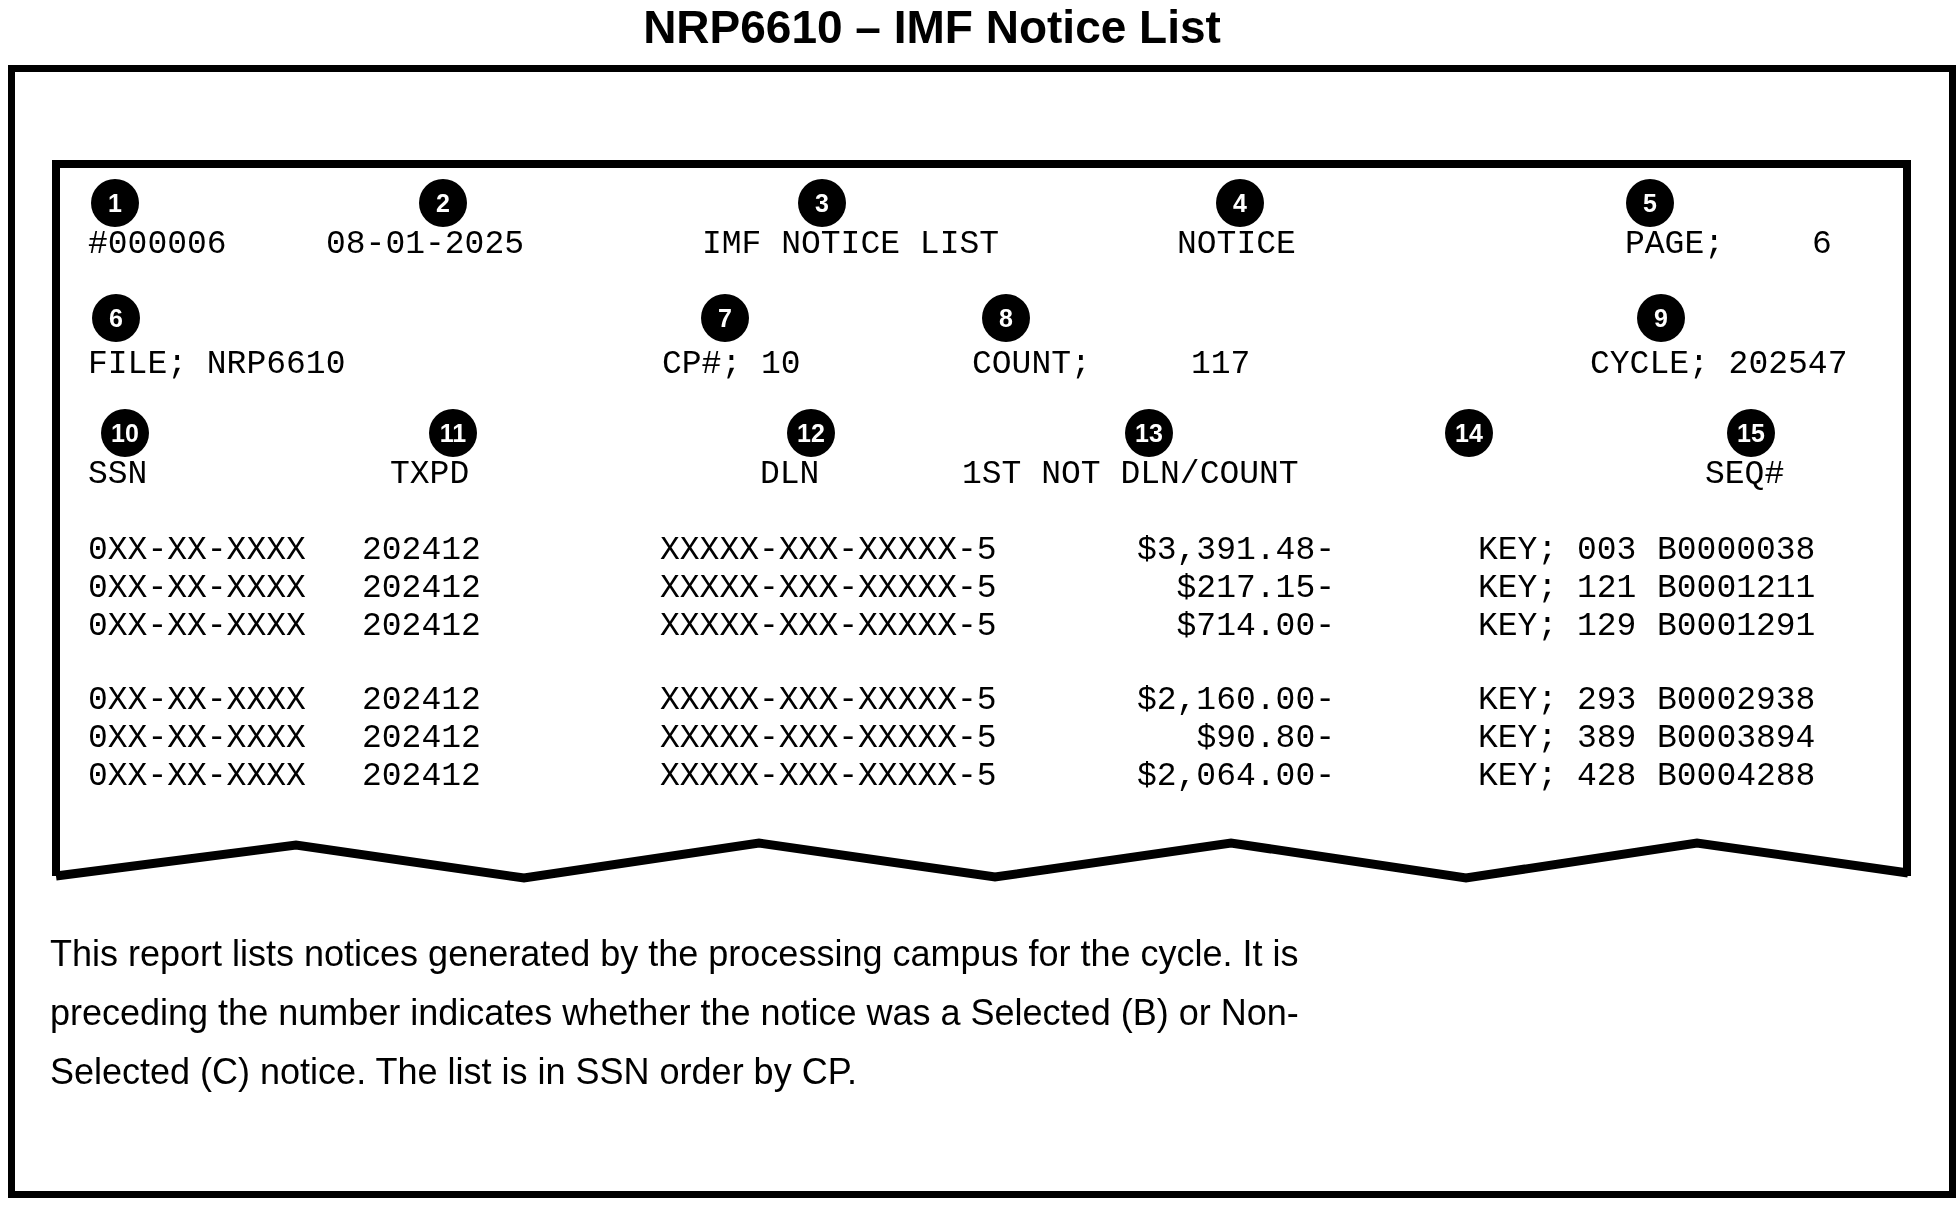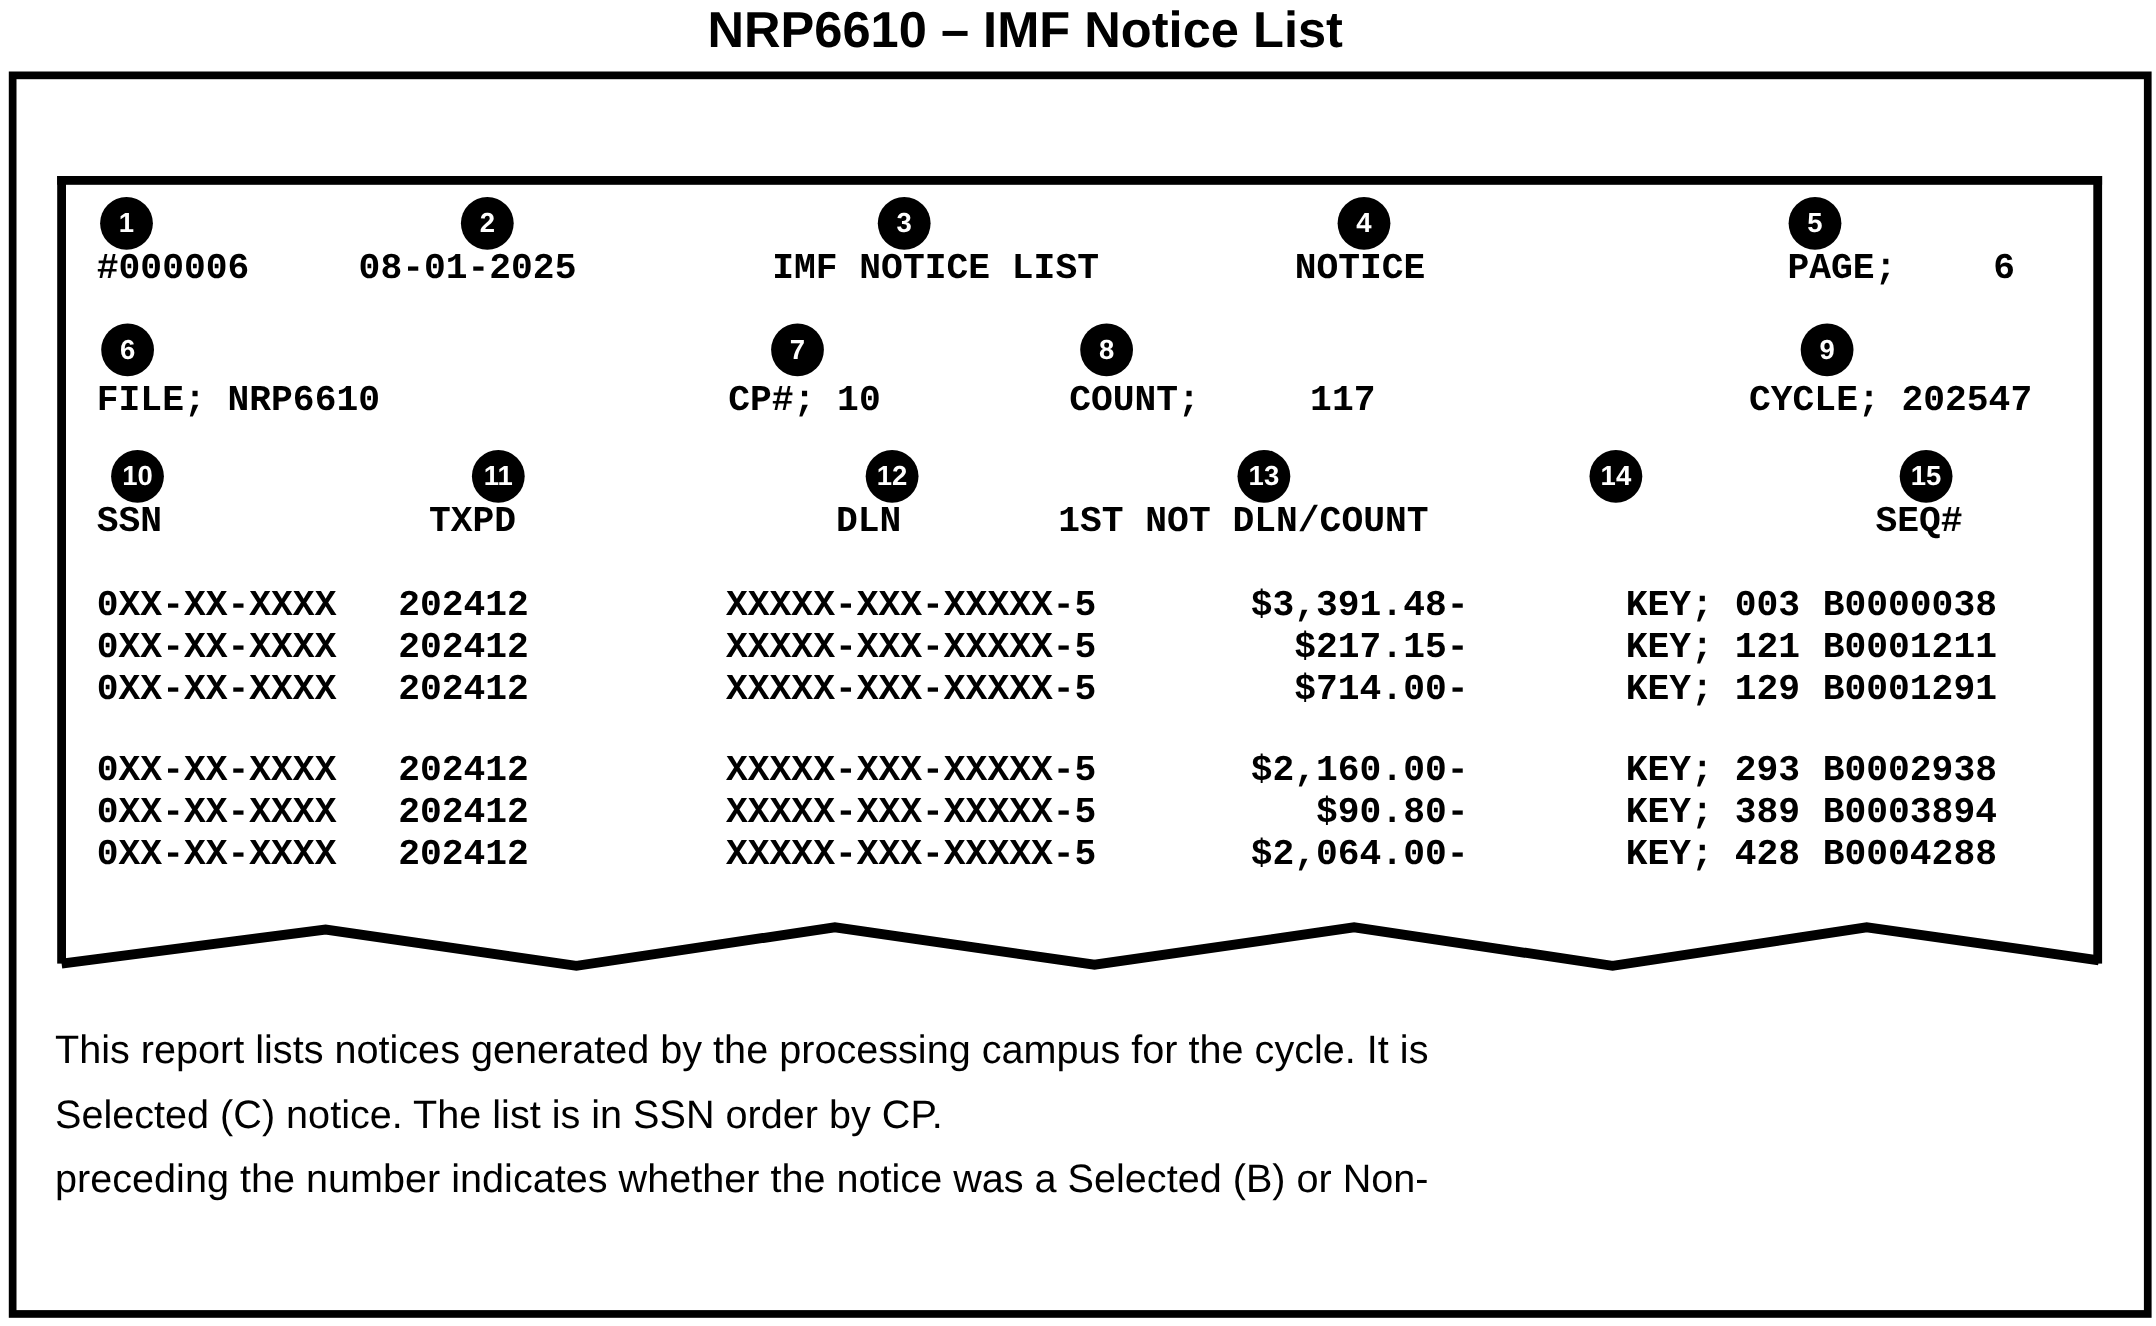--- a/index.html
+++ b/index.html
@@ -12,21 +12,21 @@
              border-top:8px solid #000;border-left:8px solid #000;border-right:8px solid #000;
              box-sizing:border-box;background:#fff;}
   .zigzag{position:absolute;left:52px;top:835px;}
   .badge{position:absolute;width:48px;height:48px;border-radius:50%;background:#000;color:#fff;
          display:flex;align-items:center;justify-content:center;
          font-family:"Liberation Sans",sans-serif;font-weight:bold;font-size:25px;
          transform:translate(-50%,-50%);}
   .mono-line{position:absolute;left:0;width:1960px;height:40px;
              font-family:"Liberation Mono","DejaVu Sans Mono",monospace;
              font-size:33px;white-space:pre;color:#000;}
-  .mono-line span{position:absolute;top:0;font-weight:bold;}
+  .mono-line span{position:absolute;top:0;}
   .amt{left:1020px;width:315px;text-align:right;}
   .desc{position:absolute;left:50px;top:924px;width:1860px;
         font-family:"Liberation Sans",sans-serif;font-size:36px;line-height:59px;color:#000;}
 </style>
 </head>
 <body>
 
 <div id="stage">
 
   <div class="title">NRP6610 – IMF Notice List</div>
@@ -124,17 +124,17 @@
     <span style="left:88px">0XX-XX-XXXX</span>
     <span style="left:362px">202412</span>
     <span style="left:660px">XXXXX-XXX-XXXXX-5</span>
     <span class="amt">$2,064.00-</span>
     <span style="left:1478px">KEY; 428</span>
     <span style="left:1657px">B0004288</span>
   </div>
 
   <div class="desc">
     <div>This report lists notices generated by the processing campus for the cycle. It is</div>
+    <div>preceding the number indicates whether the notice was a Selected (B) or Non-</div>
     <div>Selected (C) notice. The list is in SSN order by CP.</div>
-    <div>preceding the number indicates whether the notice was a Selected (B) or Non-</div>
   </div>
 
 </div>
 
 </body></html>

